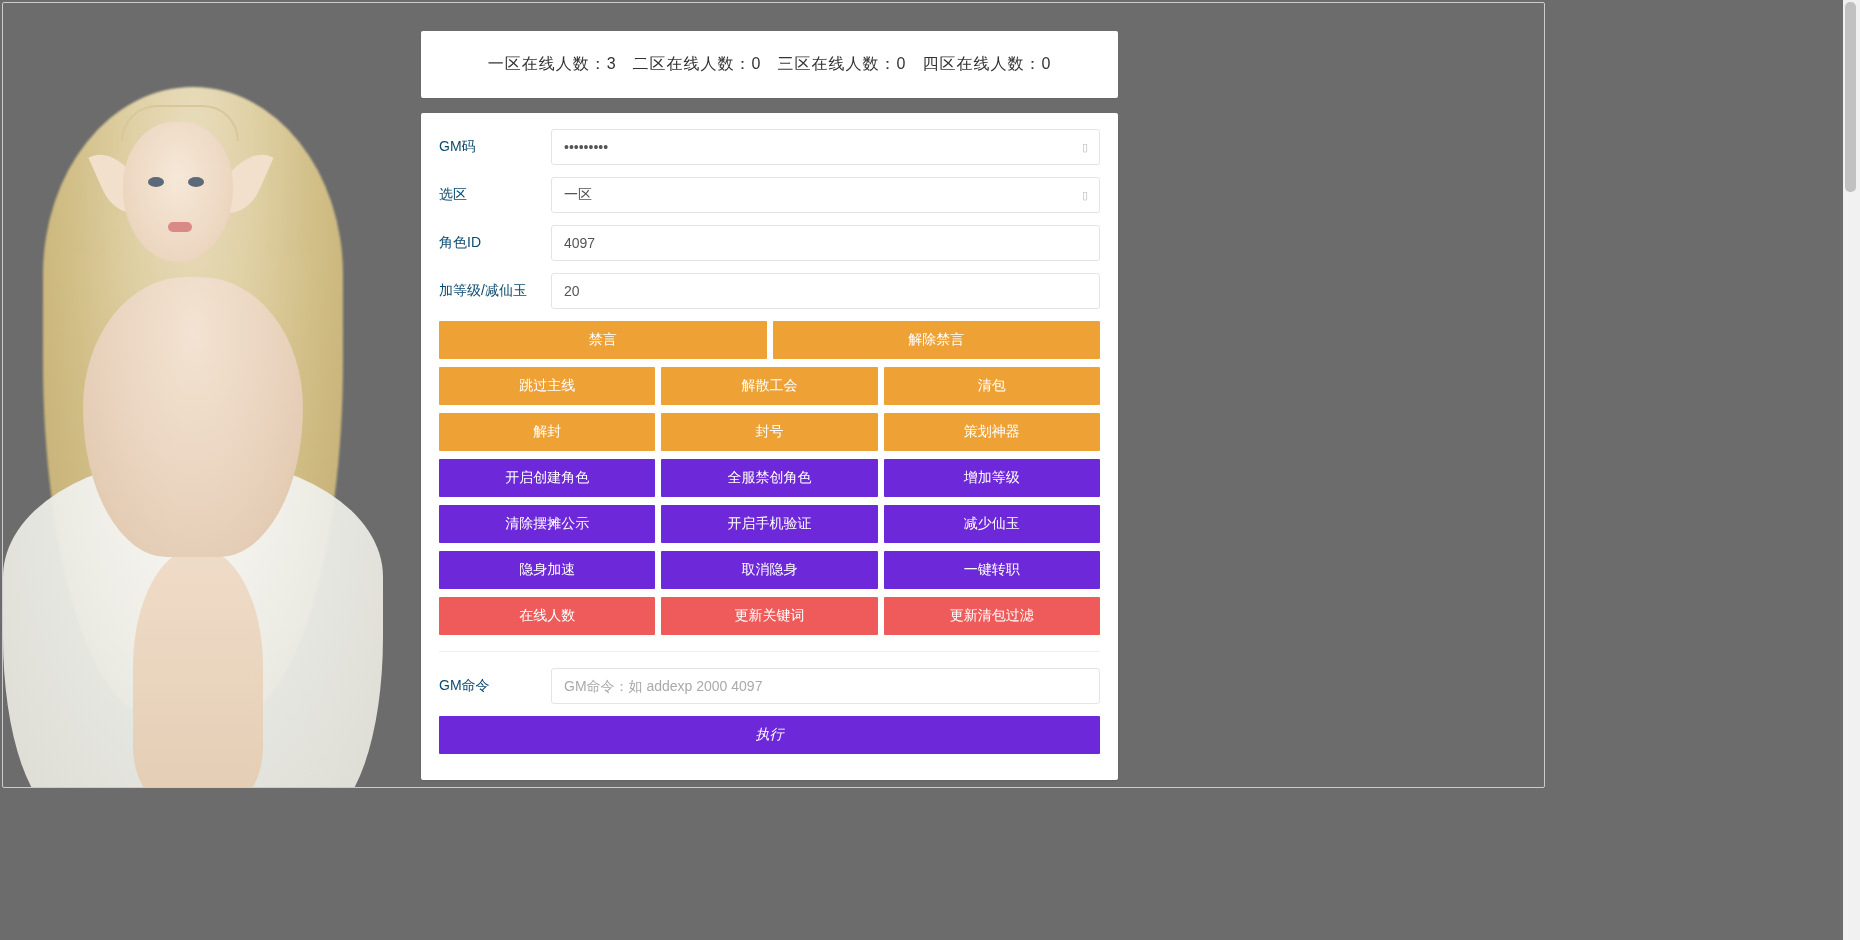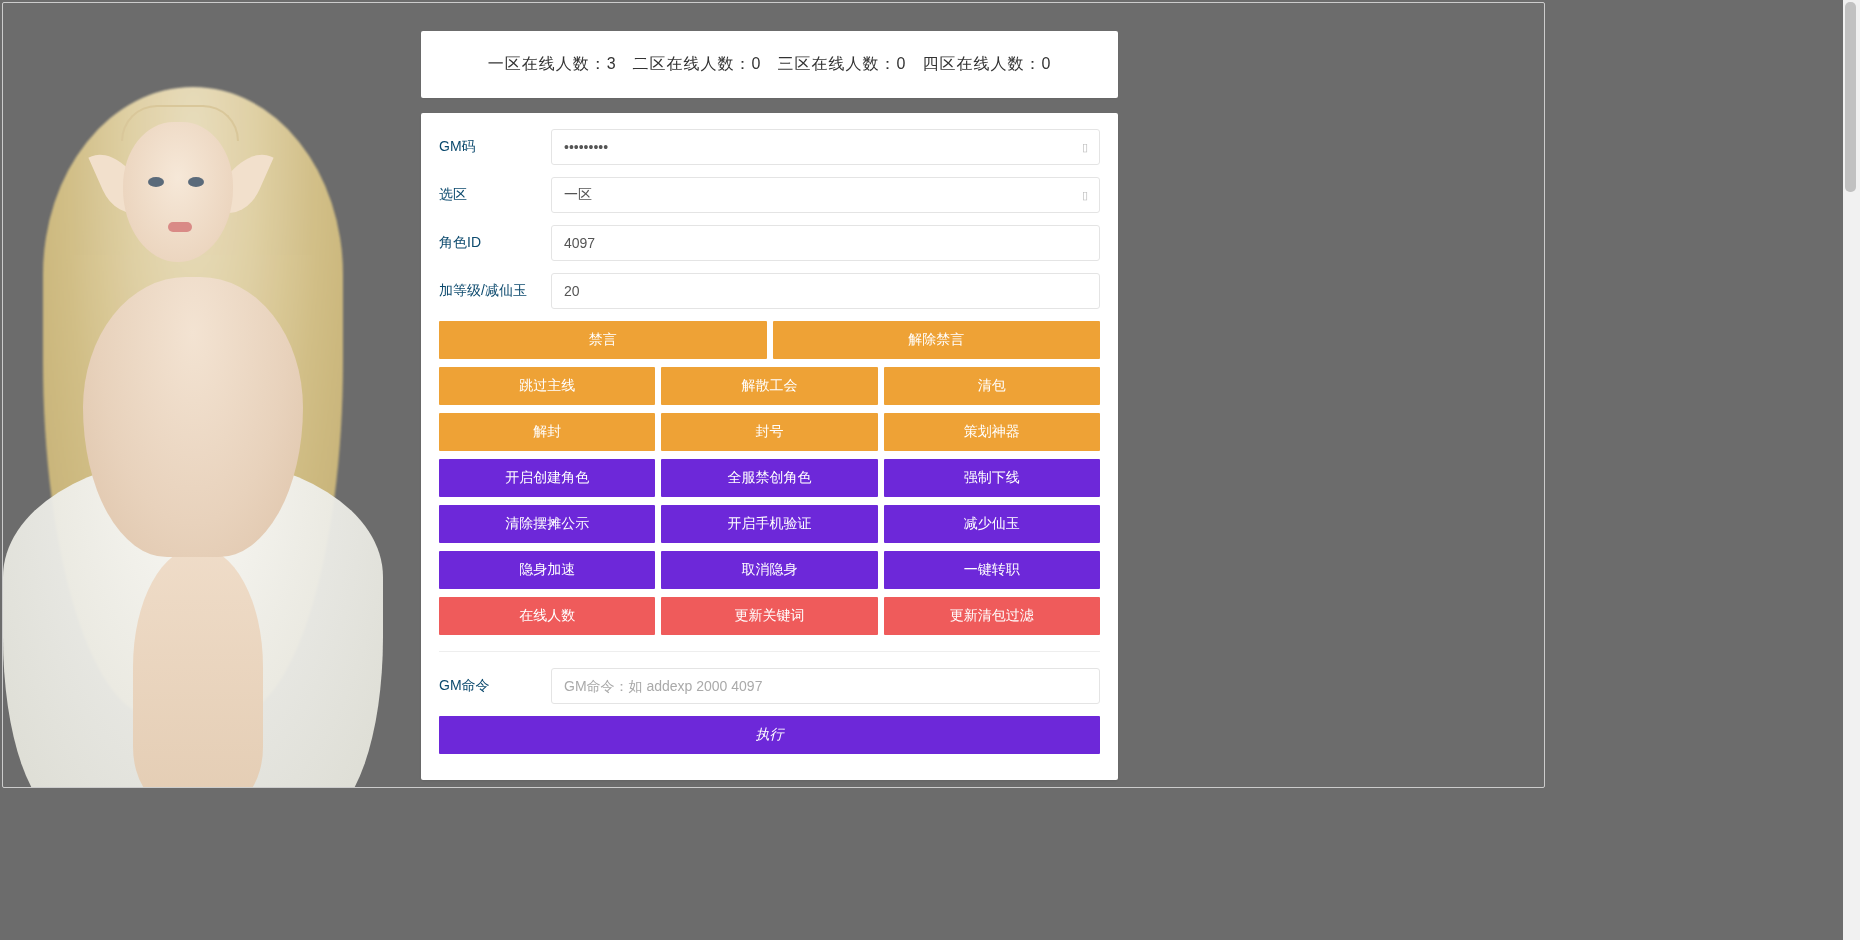--- a/index.html
+++ b/index.html
@@ -273,21 +273,21 @@
           <button class="btn btn-warning">清包</button>
         </div>
         <div class="btn-row">
           <button class="btn btn-warning">解封</button>
           <button class="btn btn-warning">封号</button>
           <button class="btn btn-warning">策划神器</button>
         </div>
         <div class="btn-row">
           <button class="btn btn-primary">开启创建角色</button>
           <button class="btn btn-primary">全服禁创角色</button>
-          <button class="btn btn-primary">强制下线</button>
+          <button class="btn btn-primary">增加等级</button>
         </div>
         <div class="btn-row">
           <button class="btn btn-primary">清除摆摊公示</button>
           <button class="btn btn-primary">开启手机验证</button>
           <button class="btn btn-primary">减少仙玉</button>
         </div>
         <div class="btn-row">
           <button class="btn btn-primary">隐身加速</button>
           <button class="btn btn-primary">取消隐身</button>
           <button class="btn btn-primary">一键转职</button>

